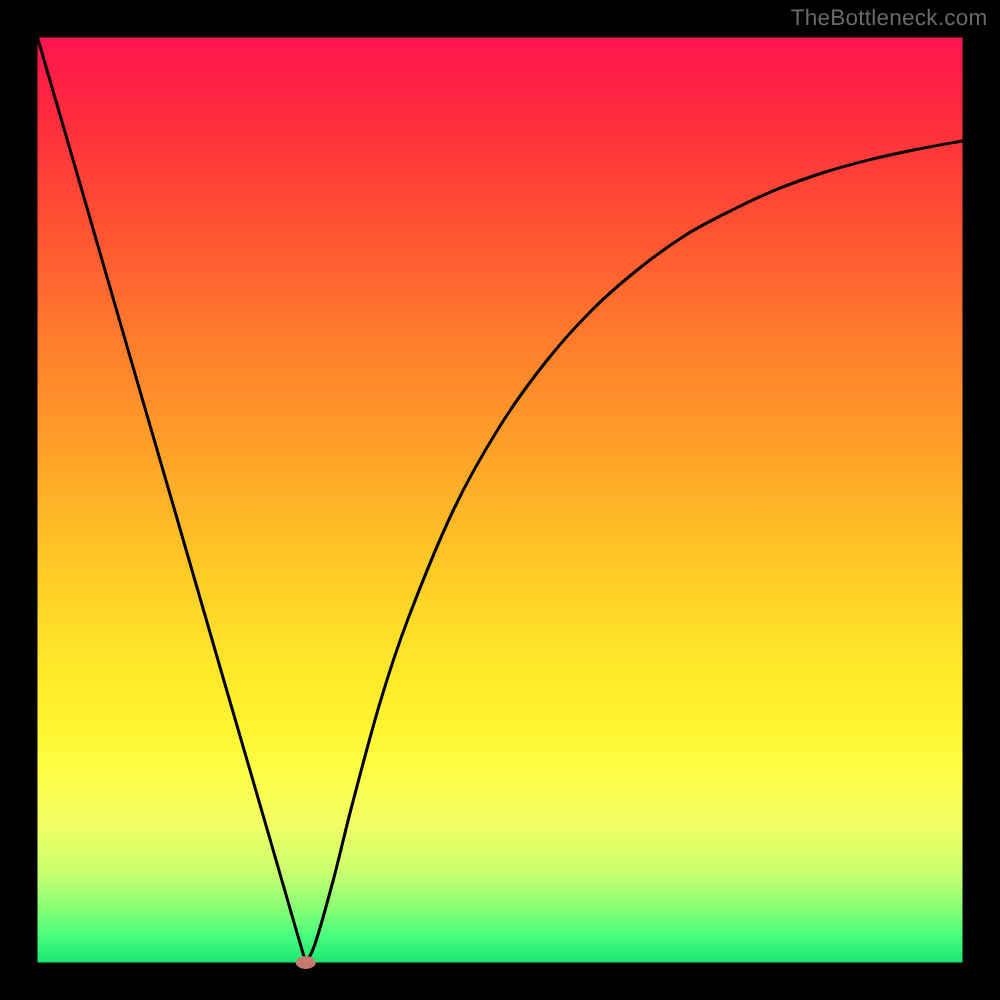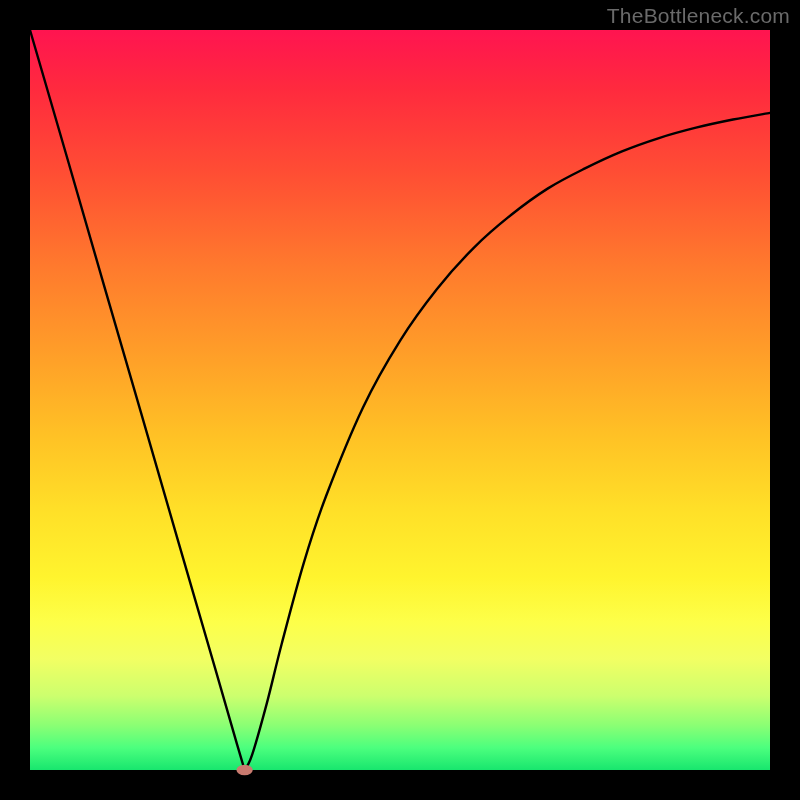--- a/index.html
+++ b/index.html
@@ -15,21 +15,21 @@
     position: relative;
     width: 800px;
     height: 800px;
     background: #000;
   }
   .watermark {
     position: absolute;
     top: 4px;
     right: 10px;
     color: #6a6a6a;
-    font-size: 21px;
+    font-size: 18px;
     font-weight: 500;
     letter-spacing: 0.2px;
     z-index: 10;
   }
   .plot {
     position: absolute;
     left: 30px;
     top: 30px;
     width: 740px;
     height: 740px;

